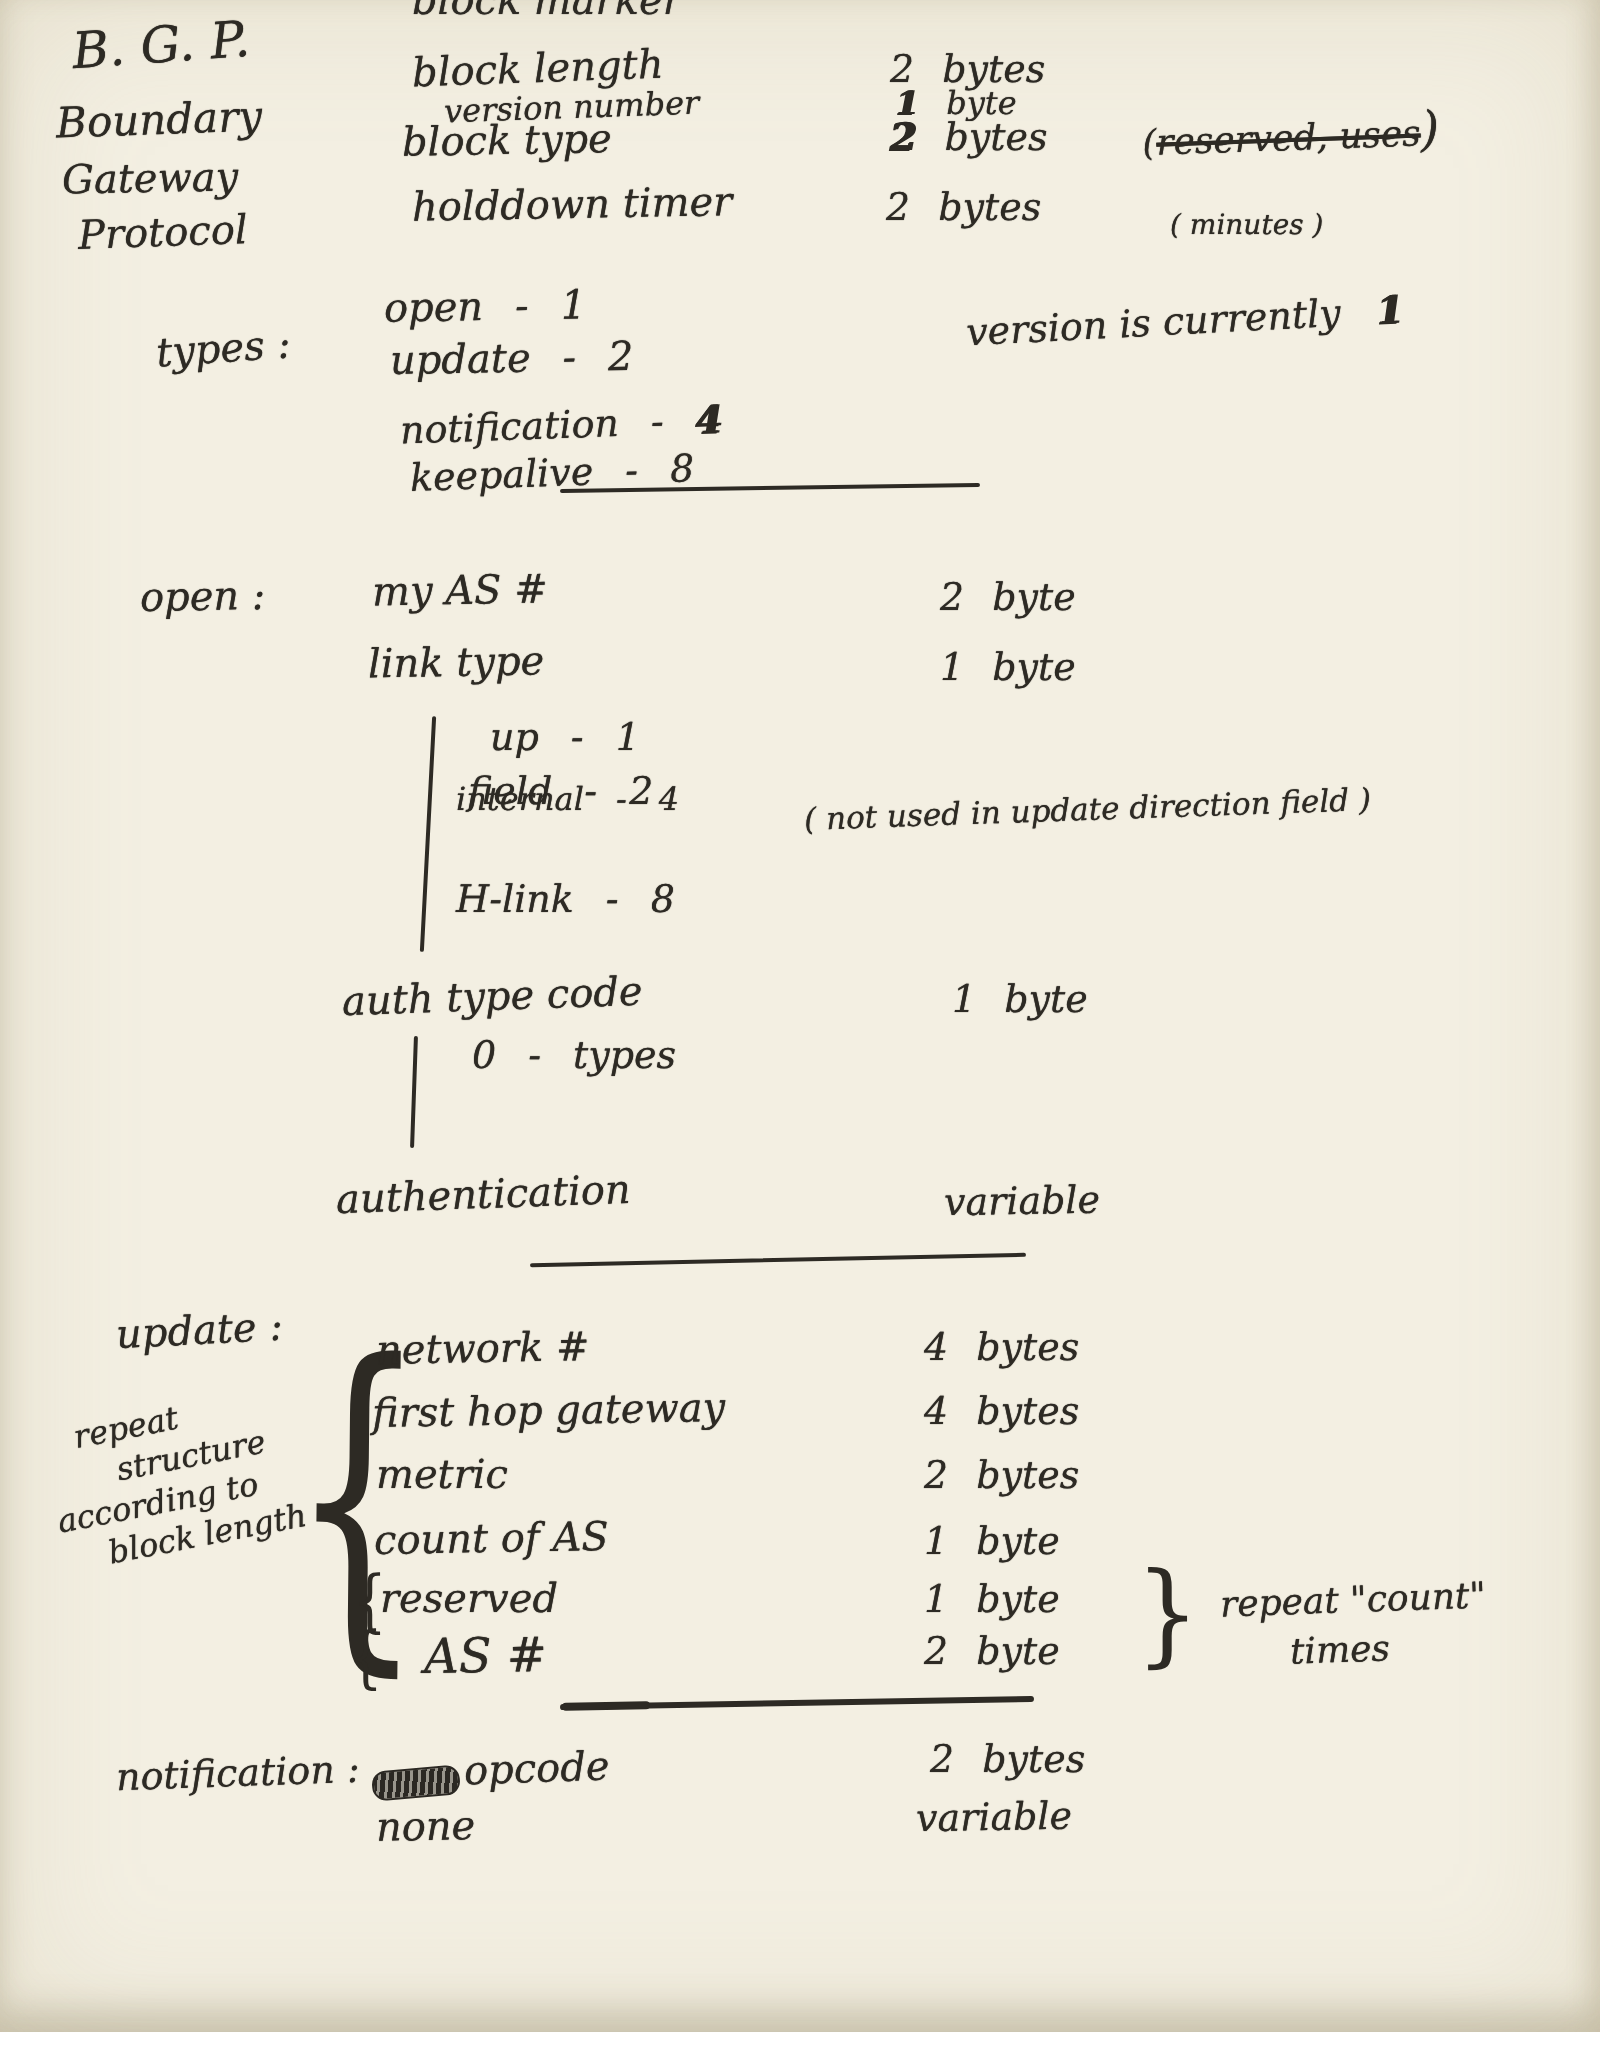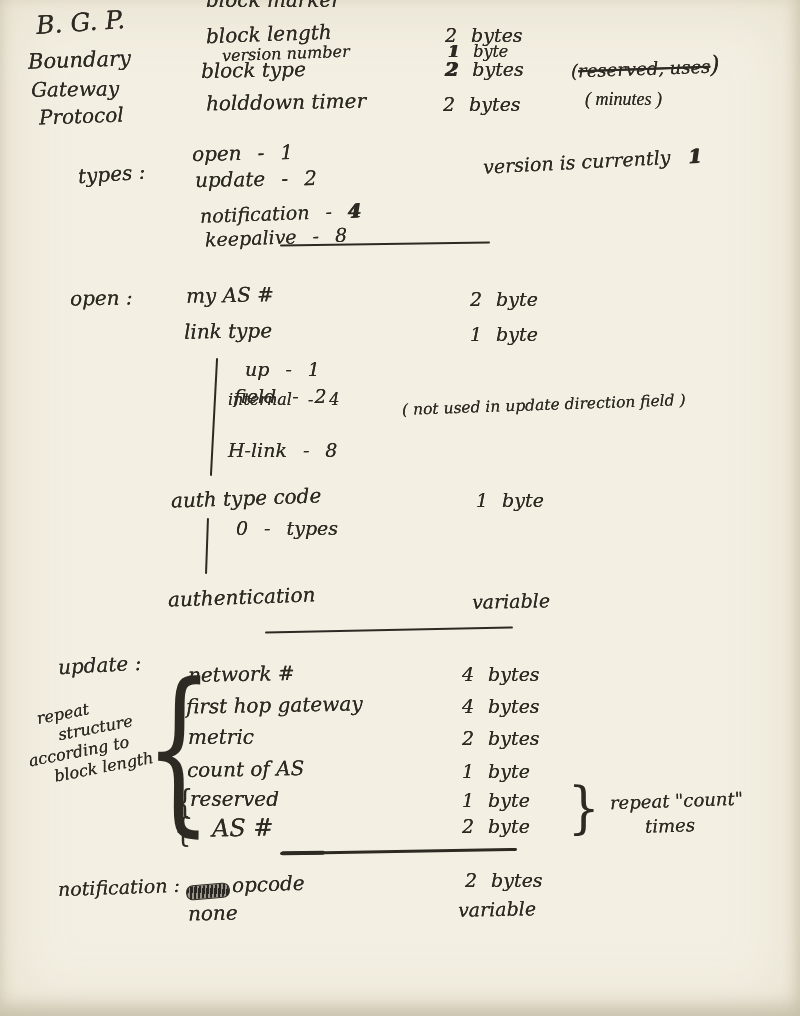--- a/index.html
+++ b/index.html
@@ -56,21 +56,21 @@
   </div>
   <div class="t hw" style="left:571px;top:53px;font-size:18px;transform:rotate(-2deg);">
     <span>(</span><span class="struck">reserved, uses</span><span style="font-size:24px;">)</span>
   </div>
 
   <div class="t hw" style="left:206px;top:90px;font-size:20px;transform:rotate(-1deg);">holddown timer</div>
   <div class="t hw size" style="left:443px;top:93px;font-size:19px;">
     <span>2</span>
     <span>bytes</span>
   </div>
-  <div class="t hw" style="left:585px;top:89px;font-size:18px;font-family:Liberation Serif, serif;">( minutes )</div>
+  <div class="t hw" style="left:585px;top:105px;font-size:14px;">( minutes )</div>
 
   <div class="t hw" style="left:78px;top:162px;font-size:20px;transform:rotate(-4deg);">types :</div>
 
   <div class="t hw row" style="left:192px;top:141px;font-size:20px;transform:rotate(-1deg);">
     <span>open</span>
     <span>-</span>
     <span>1</span>
   </div>
   <div class="t hw row" style="left:195px;top:167px;font-size:20px;transform:rotate(-1deg);">
     <span>update</span>

